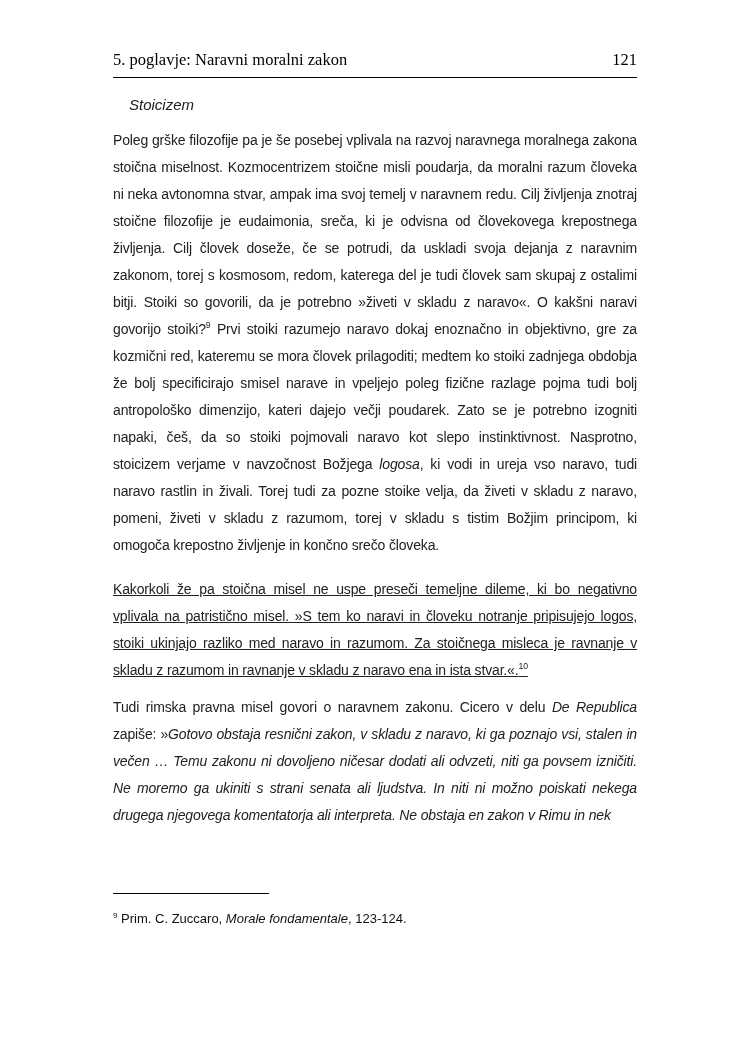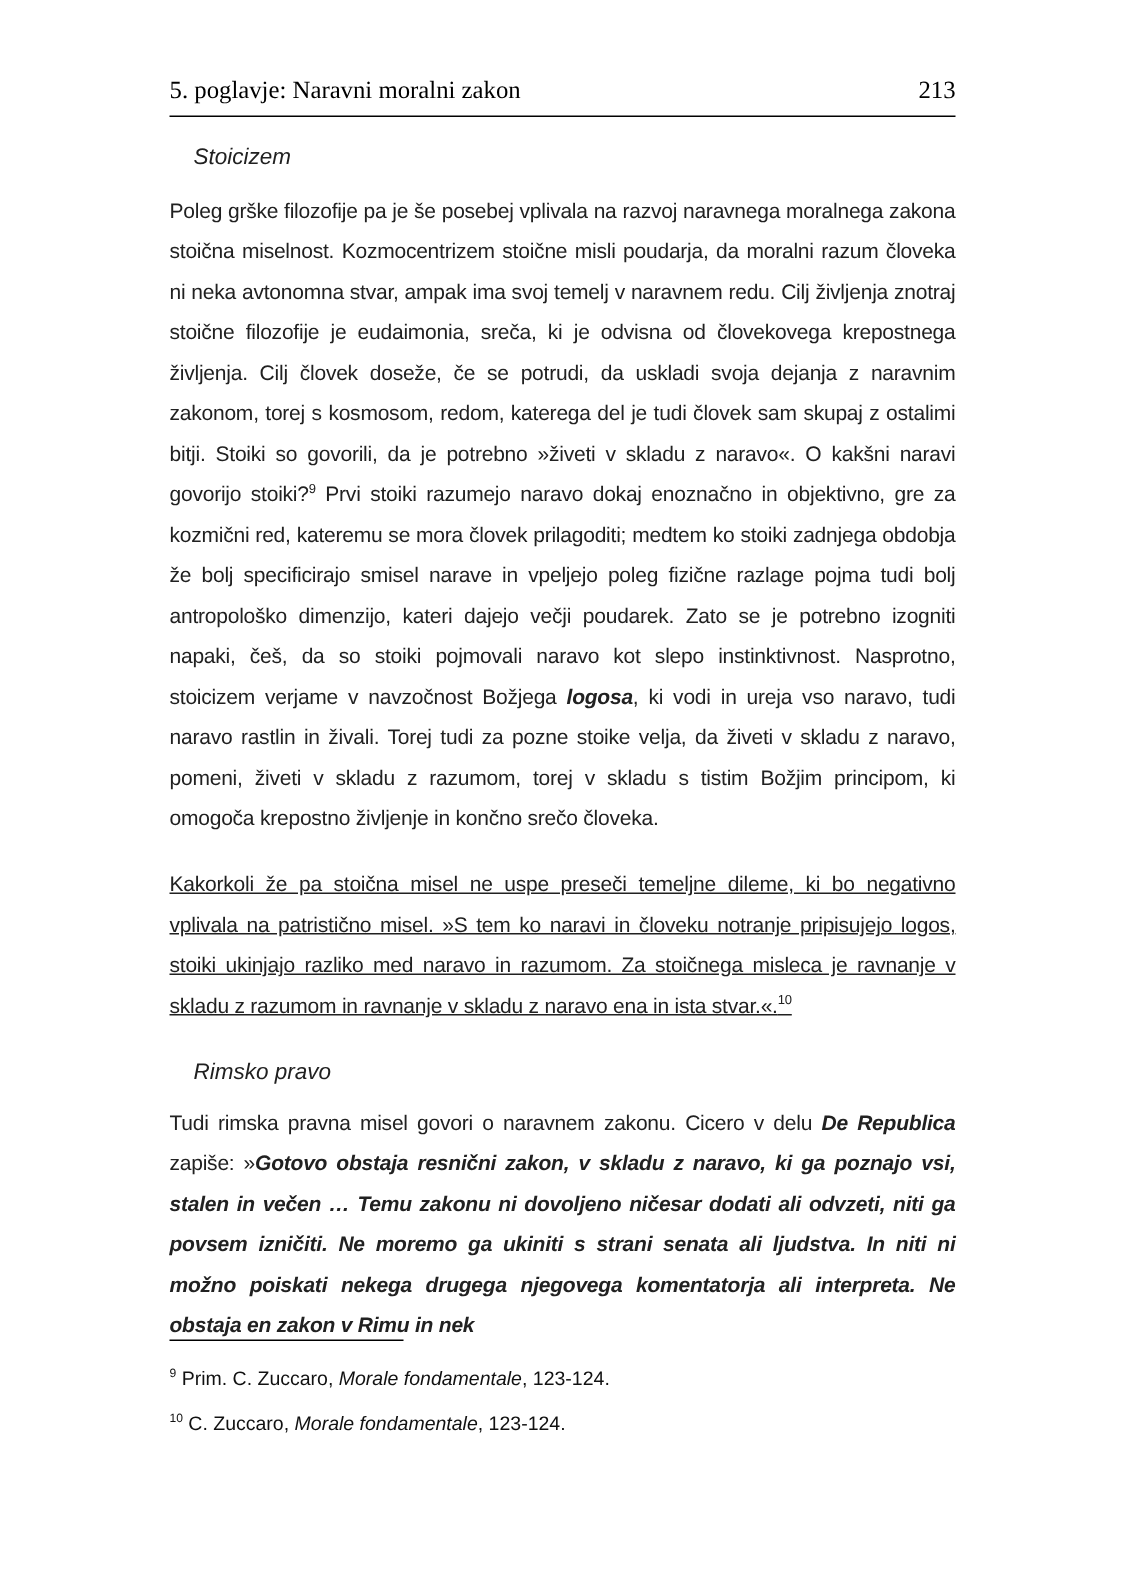--- a/index.html
+++ b/index.html
@@ -34,51 +34,49 @@
     line-height:21px;
   }
   .subheading.second{margin-top:20px;}
   .para{
     margin:12px 0 0 0;
     font-size:14px;letter-spacing:-0.15px;
     line-height:27px;text-align:justify;
   }
   .para.spaced{margin-top:17px;text-decoration:underline;}
   .para.last{margin-top:10px;}
-  .para i{font-style:italic;font-weight:bold;}
+  .para i{font-style:italic;}
   .para sup,.fn-marker{font-size:0.62em;vertical-align:super;line-height:0;}
 
   
   .footnotes{
     position:absolute;left:113px;top:893px;width:524px;
     font-family:Liberation Sans, sans-serif;
     font-size:13px;line-height:17px;color:#111;
   }
   .fn-rule{width:156px;border-top:1.2px solid var(--rule);height:0;}
   .footnote{margin-top:16px;}
   .footnote + .footnote{margin-top:13px;}
   .footnote i{font-style:italic;}
 </style>
 </head>
 <body>
 
 <div class="page">
 
   <header class="page-header">
     <span class="header-title">5. poglavje: Naravni moralni zakon</span>
-    <span class="header-pagenum">213</span>
+    <span class="header-pagenum">121</span>
   </header>
 
   <main class="body-text">
     <h2 class="subheading">Stoicizem</h2>
     <p class="para"><span>Poleg grške filozofije pa je še posebej vplivala na razvoj naravnega moralnega zakona stoična miselnost. Kozmocentrizem stoične misli poudarja, da moralni razum človeka ni neka avtonomna stvar, ampak ima svoj temelj v naravnem redu. Cilj življenja znotraj stoične filozofije je eudaimonia, sreča, ki je odvisna od človekovega krepostnega življenja. Cilj človek doseže, če se potrudi, da uskladi svoja dejanja z naravnim zakonom, torej s kosmosom, redom, katerega del je tudi človek sam skupaj z ostalimi bitji. Stoiki so govorili, da je potrebno »živeti v skladu z naravo«. O kakšni naravi govorijo stoiki?</span><sup>9</sup><span> Prvi stoiki razumejo naravo dokaj enoznačno in objektivno, gre za kozmični red, kateremu se mora človek prilagoditi; medtem ko stoiki zadnjega obdobja že bolj specificirajo smisel narave in vpeljejo poleg fizične razlage pojma tudi bolj antropološko dimenzijo, kateri dajejo večji poudarek. Zato se je potrebno izogniti napaki, češ, da so stoiki pojmovali naravo kot slepo instinktivnost. Nasprotno, stoicizem verjame v navzočnost Božjega </span><i>logosa</i><span>, ki vodi in ureja vso naravo, tudi naravo rastlin in živali. Torej tudi za pozne stoike velja, da živeti v skladu z naravo, pomeni, živeti v skladu z razumom, torej v skladu s tistim Božjim principom, ki omogoča krepostno življenje in končno srečo človeka.</span></p>
     <p class="para spaced"><span>Kakorkoli že pa stoična misel ne uspe preseči temeljne dileme, ki bo negativno vplivala na patristično misel. »S tem ko naravi in človeku notranje pripisujejo logos, stoiki ukinjajo razliko med naravo in razumom. Za stoičnega misleca je ravnanje v skladu z razumom in ravnanje v skladu z naravo ena in ista stvar.«.</span><sup>10</sup></p>
-    <h2 class="subheading second">Rimsko pravo</h2>
     <p class="para last"><span>Tudi rimska pravna misel govori o naravnem zakonu. Cicero v delu </span><i>De Republica</i><span> zapiše: »</span><i>Gotovo obstaja resnični zakon, v skladu z naravo, ki ga poznajo vsi, stalen in večen … Temu zakonu ni dovoljeno ničesar dodati ali odvzeti, niti ga povsem izničiti. Ne moremo ga ukiniti s strani senata ali ljudstva. In niti ni možno poiskati nekega drugega njegovega komentatorja ali interpreta. Ne obstaja en zakon v Rimu in nek</i></p>
   </main>
 
   <footer class="footnotes">
     <div class="fn-rule"></div>
     <div class="footnote"><sup class="fn-marker">9</sup><span><span> Prim. C. Zuccaro, </span><i>Morale fondamentale</i><span>, 123-124.</span></span></div>
-    <div class="footnote"><sup class="fn-marker">10</sup><span><span> C. Zuccaro, </span><i>Morale fondamentale</i><span>, 123-124.</span></span></div>
   </footer>
 
 </div>
 
 </body></html>

